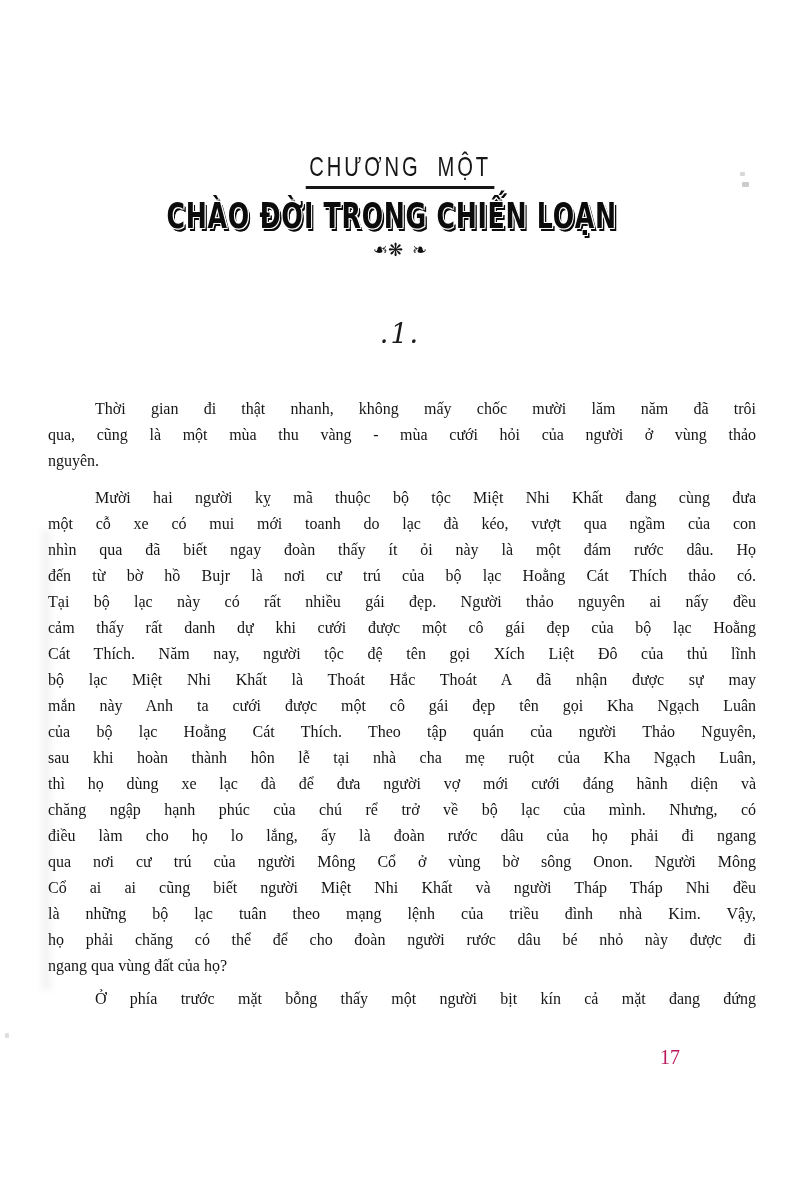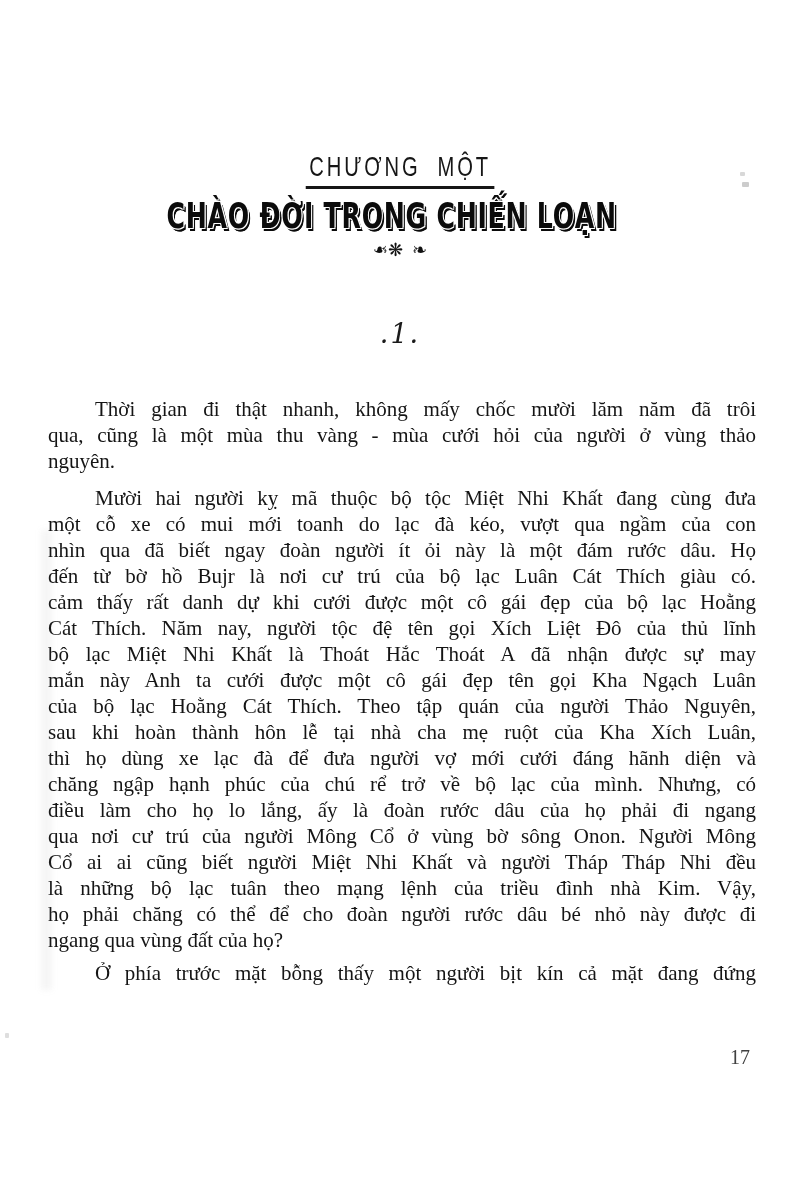--- a/index.html
+++ b/index.html
@@ -96,44 +96,44 @@
     letter-spacing: 2px;
     color: #1a1a1a;
   }
 
   
   .body-text {
     position: absolute;
     top: 396px;
     left: 48px;
     width: 708px;
-    font-size: 21px;
+    font-size: 16px;
     color: #151515;
   }
   .para { margin: 0; }
   .body-text .para:nth-child(1) { margin-bottom: 11px; }
   .body-text .para:nth-child(2) { margin-bottom: 7px; }
   .line {
     height: 26px;
     line-height: 26px;
     text-align: justify;
     text-align-last: justify;
   }
   .line.first { text-indent: 47px; }
   .line.left-last { text-align-last: left; }
 
   
   .page-number {
     position: absolute;
     top: 1046px;
     left: 660px;
     width: 90px;
-    text-align: right;
+    text-align: left;
     font-size: 20px;
-    color: #404040;
+    color: #be185d;
   }
 
   
   .artifact {
     position: absolute;
     border-radius: 1px;
   }
   .art-1 { left: 740px; top: 172px; width: 5px; height: 4px; background: #d8d8d8; }
   .art-2 { left: 742px; top: 182px; width: 7px; height: 5px; background: #cccccc; }
   .art-3 { left: 5px;  top: 1033px; width: 4px; height: 5px; background: #dedede; }
@@ -169,28 +169,29 @@
 
   <div class="body-text" id="body-text">
       <div class="para">
         <div class="line first">Thời gian đi thật nhanh, không mấy chốc mười lăm năm đã trôi</div>
         <div class="line">qua, cũng là một mùa thu vàng - mùa cưới hỏi của người ở vùng thảo</div>
         <div class="line left-last">nguyên.</div>
       </div>
       <div class="para">
         <div class="line first">Mười hai người kỵ mã thuộc bộ tộc Miệt Nhi Khất đang cùng đưa</div>
         <div class="line">một cỗ xe có mui mới toanh do lạc đà kéo, vượt qua ngầm của con</div>
-        <div class="line">nhìn qua đã biết ngay đoàn người ít ỏi này là một đám rước dâu. Họ</div>
-        <div class="line">đến từ bờ hồ Bujr là nơi cư trú của bộ lạc Luân Cát Thích giàu có.</div>
+        <div class="line">nhìn qua đã biết ngay đoàn thấy ít ỏi này là một đám rước dâu. Họ</div>
+        <div class="line">đến từ bờ hồ Bujr là nơi cư trú của bộ lạc Hoằng Cát Thích thảo có.</div>
+        <div class="line">Tại bộ lạc này có rất nhiều gái đẹp. Người thảo nguyên ai nấy đều</div>
         <div class="line">cảm thấy rất danh dự khi cưới được một cô gái đẹp của bộ lạc Hoằng</div>
         <div class="line">Cát Thích. Năm nay, người tộc đệ tên gọi Xích Liệt Đô của thủ lĩnh</div>
         <div class="line">bộ lạc Miệt Nhi Khất là Thoát Hắc Thoát A đã nhận được sự may</div>
         <div class="line">mắn này  Anh ta cưới được một cô gái đẹp tên gọi Kha Ngạch Luân</div>
         <div class="line">của bộ lạc Hoằng Cát Thích. Theo tập quán của người Thảo Nguyên,</div>
-        <div class="line">sau khi hoàn thành hôn lễ tại nhà cha mẹ ruột của Kha Xích Luân,</div>
+        <div class="line">sau khi hoàn thành hôn lễ tại nhà cha mẹ ruột của Kha Ngạch Luân,</div>
         <div class="line">thì họ dùng xe lạc đà để đưa người vợ mới cưới đáng hãnh diện và</div>
         <div class="line">chăng ngập hạnh phúc của chú rể trở về bộ lạc của mình. Nhưng, có</div>
         <div class="line">điều làm cho họ lo lắng, ấy là đoàn rước dâu của họ phải đi ngang</div>
         <div class="line">qua nơi cư trú của người Mông Cổ ở vùng bờ sông Onon. Người Mông</div>
         <div class="line">Cổ ai ai cũng biết người Miệt Nhi Khất và người Tháp Tháp Nhi đều</div>
         <div class="line">là những bộ lạc tuân theo mạng lệnh của triều đình nhà Kim. Vậy,</div>
         <div class="line">họ phải chăng có thể để cho đoàn người rước dâu bé nhỏ này được đi</div>
         <div class="line left-last">ngang qua vùng đất của họ?</div>
       </div>
       <div class="para">

